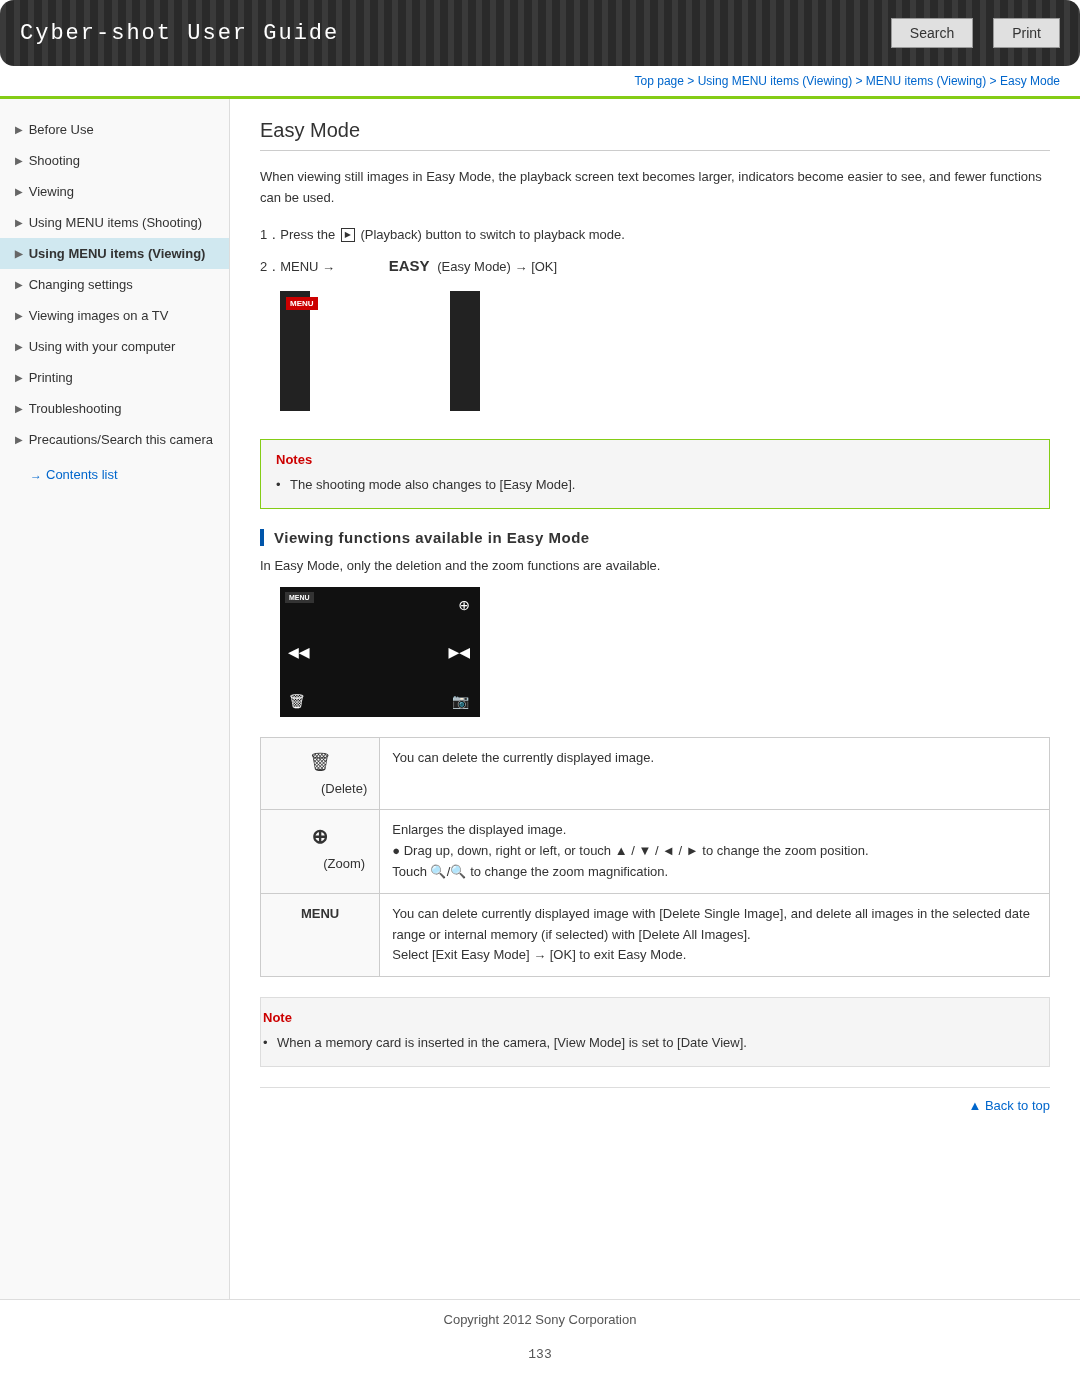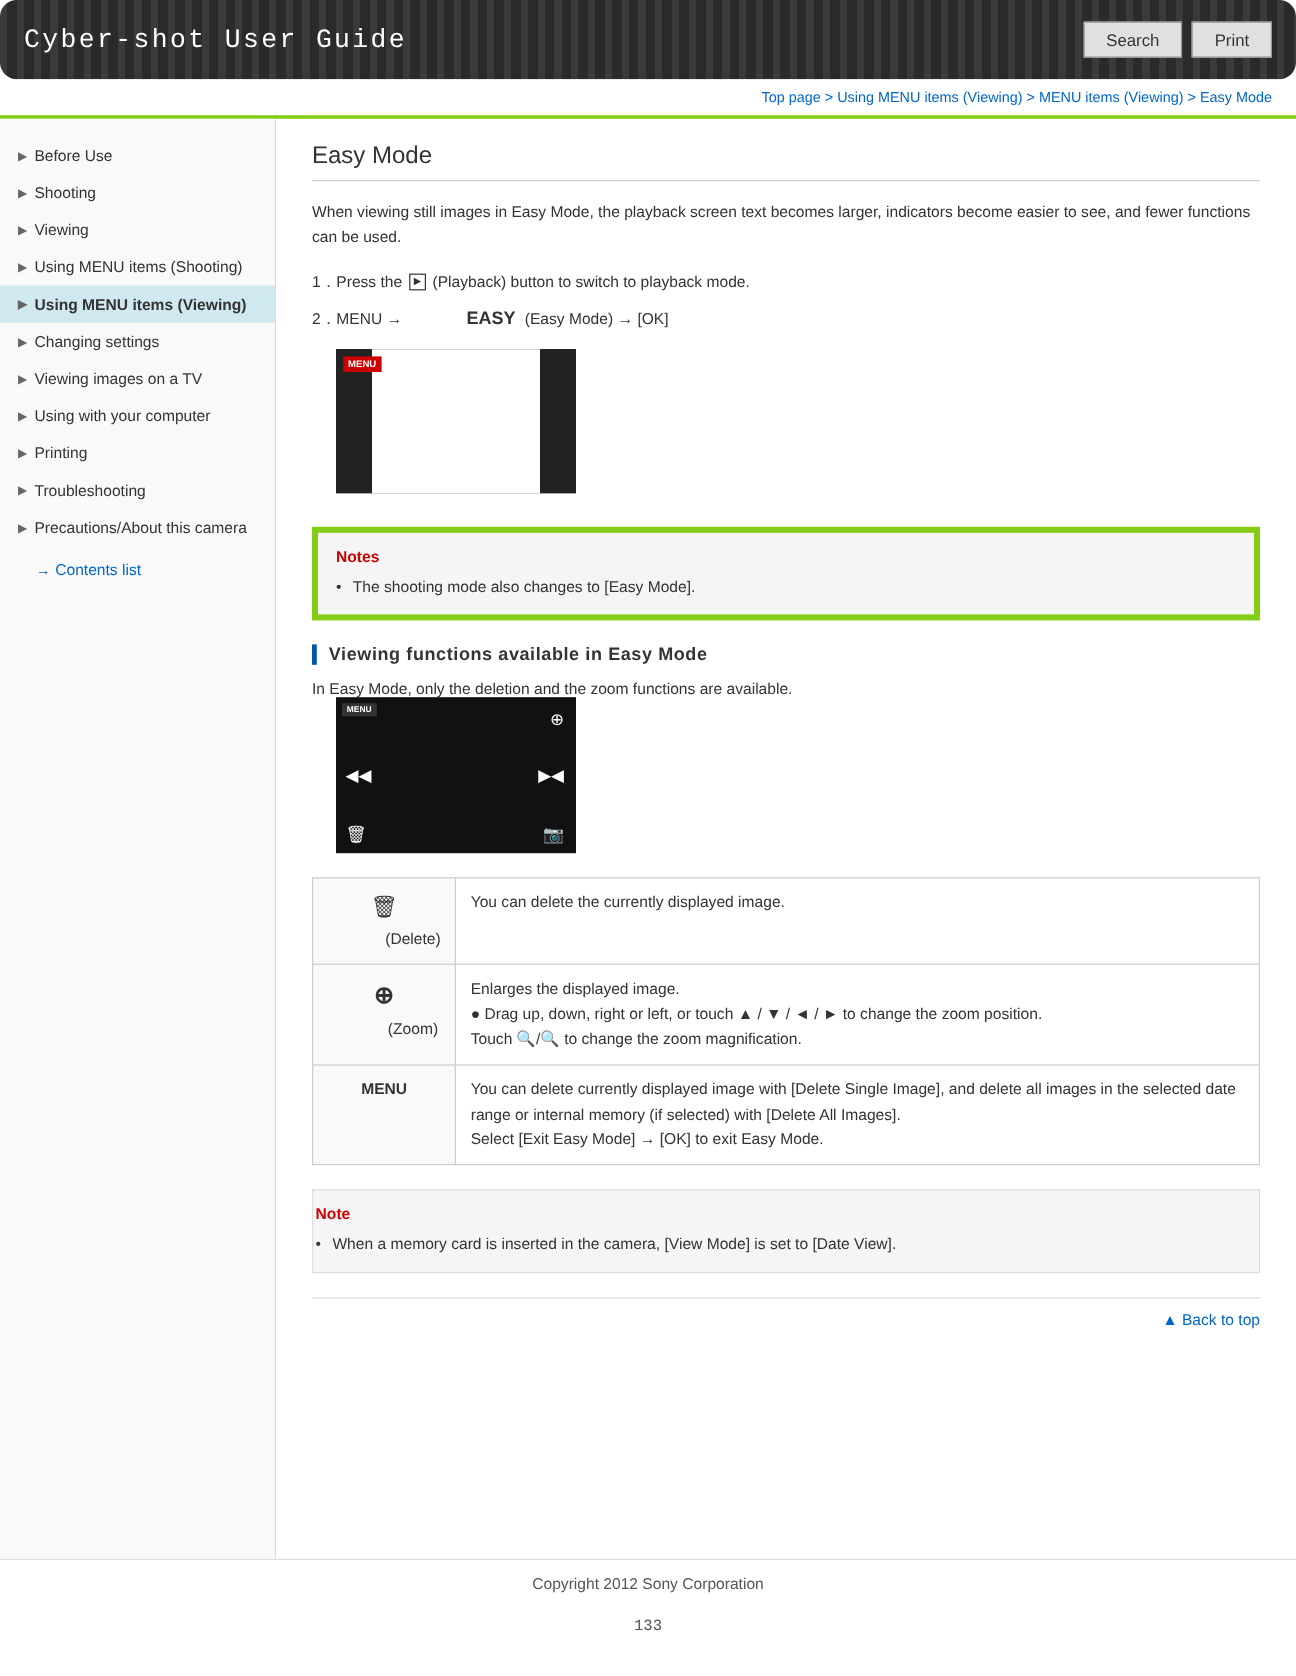--- a/index.html
+++ b/index.html
@@ -16,21 +16,21 @@
       border-radius: 14px;
     }
     .header-title {
       color: #fff;
       font-size: 22px;
       font-family: 'Courier New', monospace;
       letter-spacing: 2px;
     }
     .header-buttons {
       display: flex;
-      gap: 8px;
+      gap: 20px;
     }
     .header-btn {
       background: #e0e0e0;
       border: 1px solid #999;
       padding: 6px 18px;
       font-size: 14px;
       cursor: pointer;
       color: #333;
     }
 
@@ -148,21 +148,21 @@
     .screen-left-bar {
       position: absolute;
       top: 0; left: 0;
       width: 30px; height: 100%;
       background: #222;
     }
 
     
     .notes-box {
       background: #f5f5f5;
-      border: 5px solid #84cc16;
+      border: 1px solid #84cc16;
       padding: 12px 15px;
       margin: 28px 0 20px 0;
       font-size: 13px;
     }
     .notes-title {
       color: #cc0000;
       font-weight: bold;
       margin-bottom: 8px;
       font-size: 13px;
     }
@@ -187,20 +187,21 @@
       font-weight: bold;
       color: #333;
       margin: 10px 0 12px 0;
       border-left: 4px solid #0055aa;
       padding-left: 10px;
       letter-spacing: 0.5px;
     }
 
     .section-intro {
       font-size: 13px;
+      margin-bottom: 14px;
     }
 
     
     .screen-img-2 {
       width: 200px;
       height: 130px;
       background: #111;
       margin: 0 0 20px 20px;
       position: relative;
     }
@@ -407,21 +408,21 @@
     <div class="sidebar-item">
       <span class="sidebar-arrow">▶</span>
       <span>Printing</span>
     </div>
     <div class="sidebar-item">
       <span class="sidebar-arrow">▶</span>
       <span>Troubleshooting</span>
     </div>
     <div class="sidebar-item">
       <span class="sidebar-arrow">▶</span>
-      <span>Precautions/About this camera</span>
+      <span>Precautions/Search this camera</span>
     </div>
     <div class="sidebar-contents">
       <span class="arrow-right">→</span>
       <span>Contents list</span>
     </div>
   </div>
 
   <div class="content">
 
     <h1 class="page-title">Easy Mode</h1>

